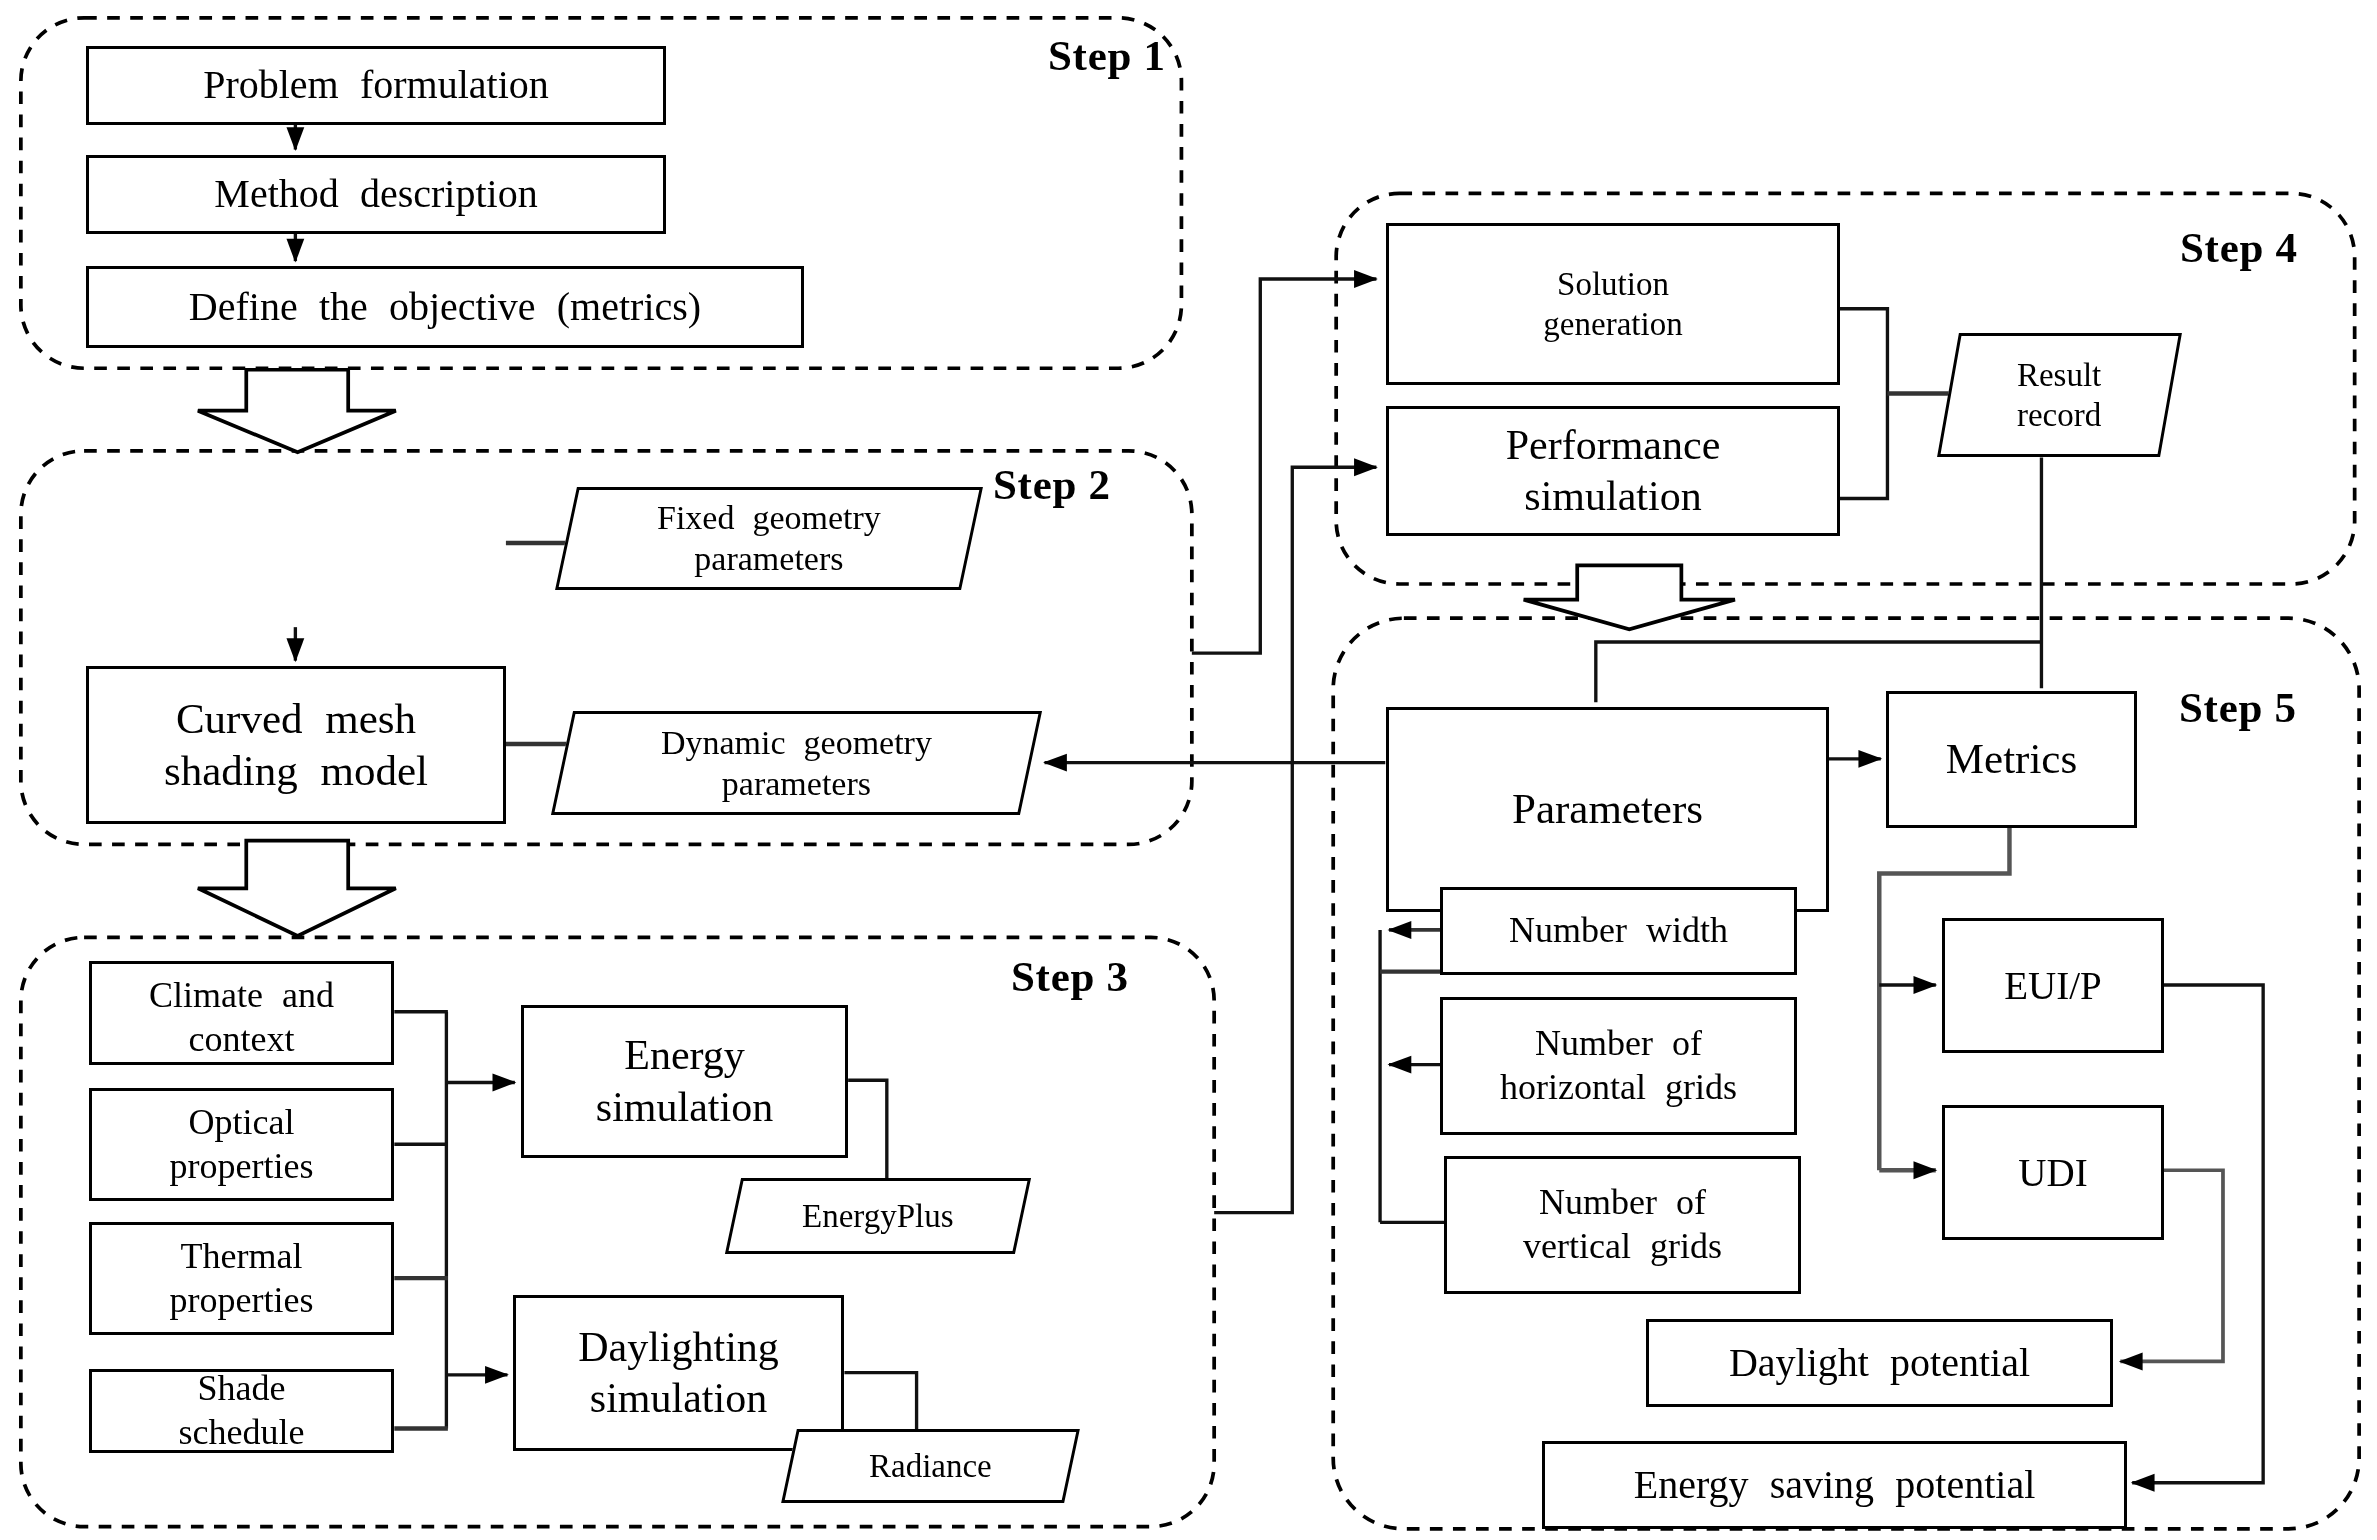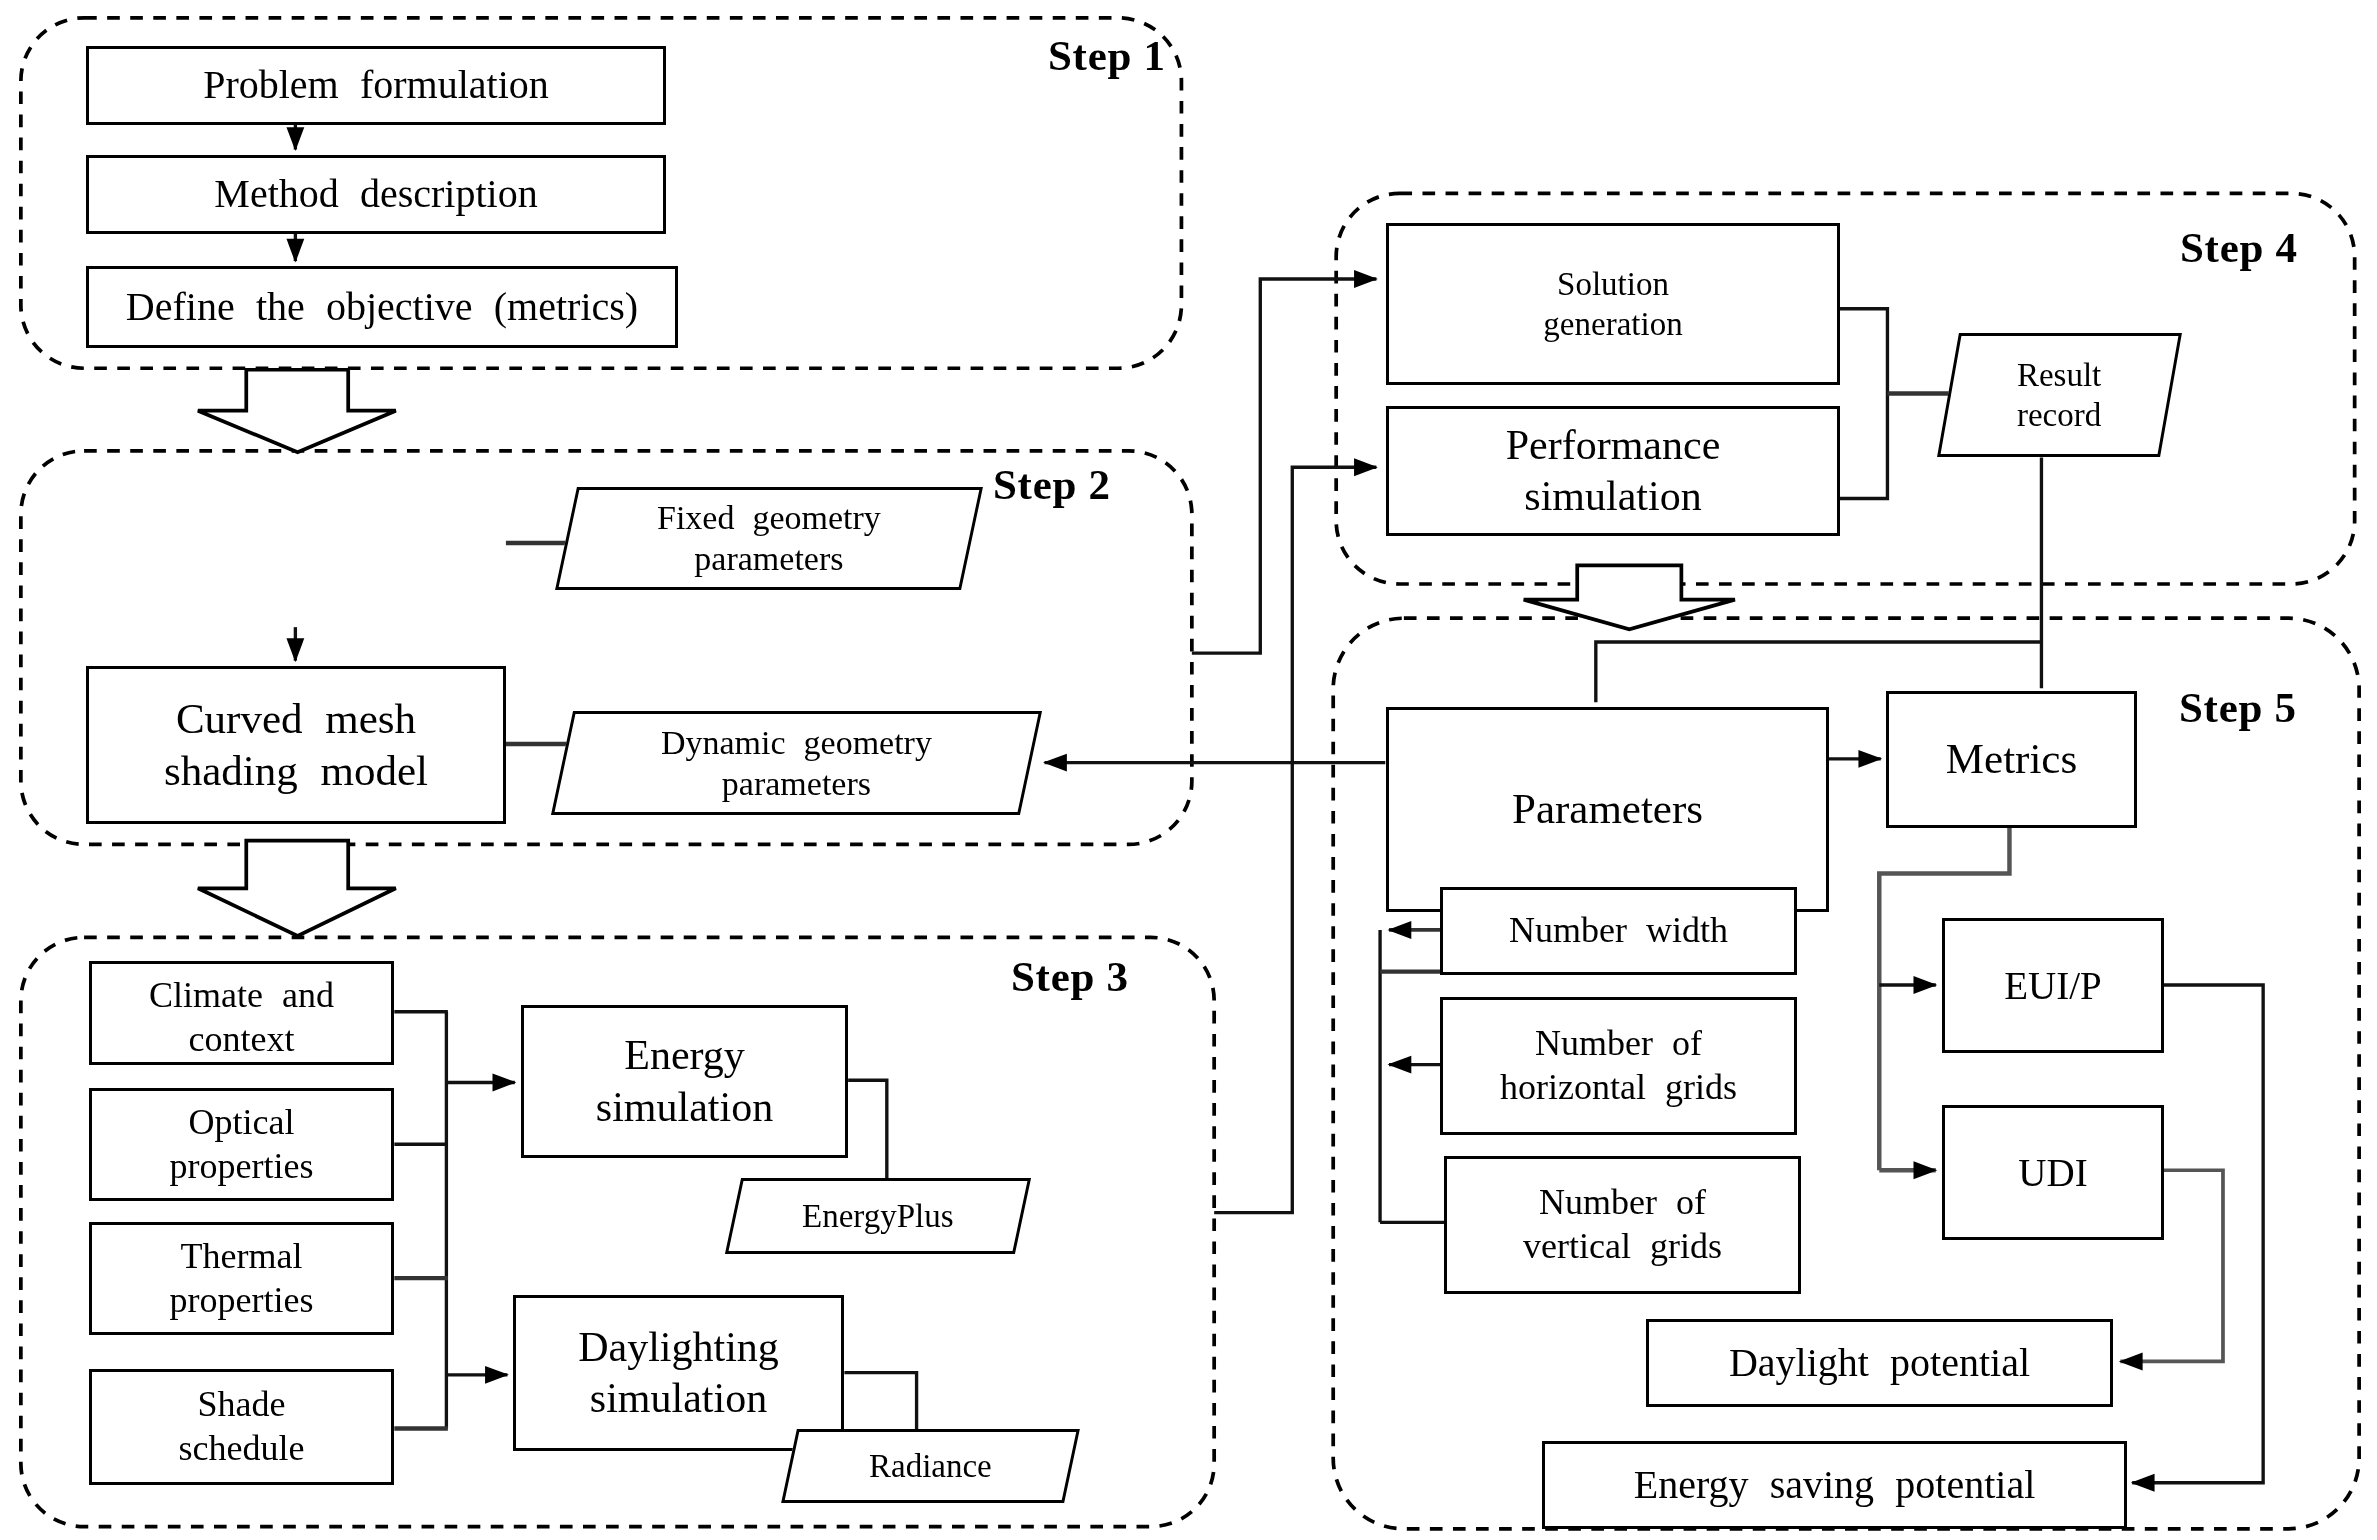--- a/index.html
+++ b/index.html
@@ -98,21 +98,21 @@
   <div class="steplabel" style="left:1048px;top:31px;">Step 1</div>
 
   <div class="bx" style="left:86px;top:46px;width:580px;height:79px;font-size:40px;">
     <span>Problem formulation</span>
   </div>
 
   <div class="bx" style="left:86px;top:155px;width:580px;height:79px;font-size:40px;">
     <span>Method description</span>
   </div>
 
-  <div class="bx" style="left:86px;top:266px;width:592px;height:82px;font-size:40px;">
+  <div class="bx" style="left:86px;top:266px;width:718px;height:82px;font-size:40px;">
     <span>Define the objective (metrics)</span>
   </div>
 
   <div class="steplabel" style="left:993px;top:460px;">Step 2</div>
 
 
   <div class="bx para" style="left:566px;top:487px;width:406px;height:103px;font-size:34px;transform:skewX(-12deg);">
     <div class="pi" style="transform:skewX(12deg);">
       <span>Fixed geometry</span>
       <span>parameters</span>
@@ -141,21 +141,21 @@
   <div class="bx" style="left:89px;top:1088px;width:305px;height:113px;font-size:36px;">
     <span>Optical</span>
     <span>properties</span>
   </div>
 
   <div class="bx" style="left:89px;top:1222px;width:305px;height:113px;font-size:36px;">
     <span>Thermal</span>
     <span>properties</span>
   </div>
 
-  <div class="bx" style="left:89px;top:1369px;width:305px;height:116px;font-size:36px;">
+  <div class="bx" style="left:89px;top:1369px;width:305px;height:84px;font-size:36px;">
     <span>Shade</span>
     <span>schedule</span>
   </div>
 
   <div class="bx" style="left:521px;top:1005px;width:327px;height:153px;font-size:42px;">
     <span>Energy</span>
     <span>simulation</span>
   </div>
 
   <div class="bx para" style="left:733px;top:1178px;width:290px;height:76px;font-size:33px;transform:skewX(-12deg);">

